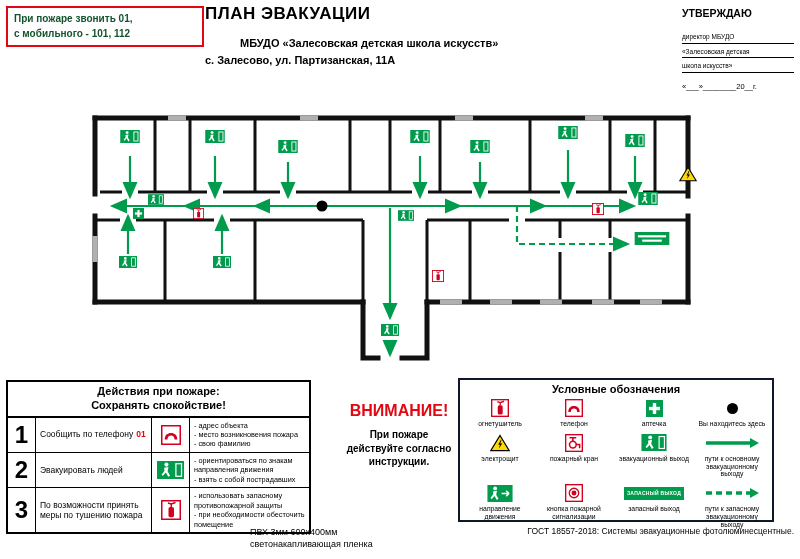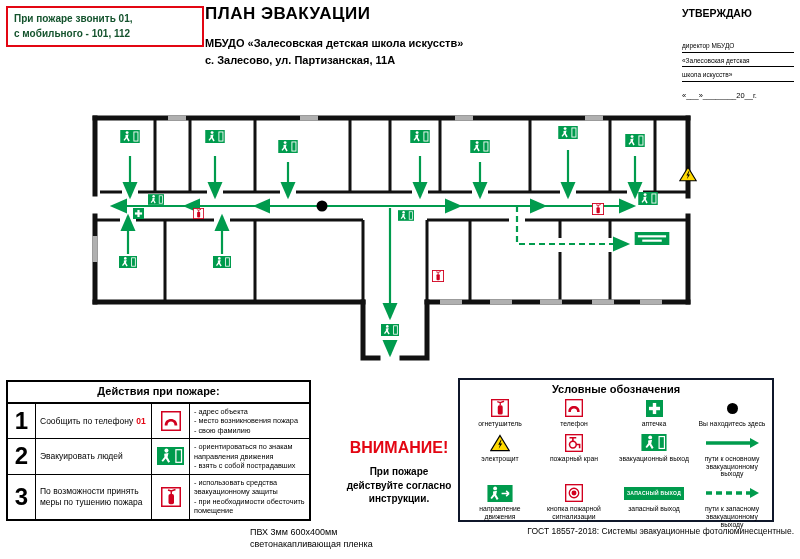--- a/index.html
+++ b/index.html
@@ -5,44 +5,44 @@
   * { margin:0; padding:0; box-sizing:border-box; }
   html,body { width:800px; height:559px; }
   body { font-family:"Liberation Sans", sans-serif; background:#fff; position:relative; color:#000; }
   .page { position:absolute; inset:0; background:#fff; overflow:hidden; }
 
   
   .emergency-box { position:absolute; left:6px; top:6px; width:198px; border:2px solid #e30613;
     color:#14532d; font-weight:bold; font-size:10px; line-height:1.45; padding:4px 6px; }
   .title-block { position:absolute; left:205px; top:4px; width:390px; text-align:left; }
   .plan-title { font-size:17px; font-weight:bold; letter-spacing:0.5px; }
-  .org { font-size:11px; font-weight:bold; margin-top:13px; }
+  .org { font-size:11px; font-weight:bold; margin-top:13px;padding-left:35px; }
   .address { font-size:11px; font-weight:bold; margin-top:5px; }
   .approve-block { position:absolute; right:6px; top:6px; width:112px; font-size:6.5px; line-height:1.5; }
-  .approve-title { font-size:10.5px; font-weight:bold; margin-bottom:19px; }
+  .approve-title { font-size:10.5px; font-weight:bold; margin-bottom:10px; }
   .approve-line { border-bottom:0.8px solid #000; margin-bottom:3px; padding-bottom:1px; }
   .approve-date { margin-top:8px; font-size:7.5px; }
 
   
   .plan { position:absolute; left:0; top:104px; }
 
   
   .actions { position:absolute; left:6px; top:380px; width:305px; border:2px solid #000; background:#fff; }
   .actions-header { text-align:center; font-size:11px; font-weight:bold; padding:3px 2px; border-bottom:2px solid #000; line-height:1.25; }
   .action-row { display:grid; grid-template-columns:28px 116px 38px 1fr; }
   .action-row + .action-row { border-top:1.5px solid #000; }
   .a-num { font-size:24px; font-weight:bold; display:flex; align-items:center; justify-content:center; border-right:1.5px solid #000; }
   .a-text { font-size:8.5px; padding:3px 4px; display:flex; align-items:center; border-right:1.5px solid #000; line-height:1.25; }
   .a-text .hl { color:#e30613; font-weight:bold; margin-left:3px; }
   .a-icon { display:flex; align-items:center; justify-content:center; border-right:1.5px solid #000; padding:2px; }
   .a-details { font-size:7.3px; padding:3px 4px; white-space:pre-line; line-height:1.3; display:flex; align-items:center; }
 
   
   .attention { position:absolute; left:342px; top:402px; width:114px; text-align:center; }
-  .attention-title { color:#e30613; font-weight:bold; font-size:16px; margin-bottom:8px;margin-top:37px; }
+  .attention-title { color:#e30613; font-weight:bold; font-size:16px; margin-bottom:8px; }
   .attention-body { font-weight:bold; font-size:10px; line-height:1.35; }
 
   
   .legend { position:absolute; left:458px; top:378px; width:316px; height:144px; border:2px solid #0f172a; background:#fff; }
   .legend-title { text-align:center; font-size:11px; font-weight:bold; padding:3px 0 2px; }
   .legend-grid { display:grid; grid-template-columns:72px 76px 84px 1fr; padding:1px 4px 4px; row-gap:5px; }
   .leg-item { display:flex; flex-direction:column; align-items:center; text-align:center; font-size:6.8px; line-height:1.15; }
   .leg-icon { height:20px; display:flex; align-items:center; justify-content:center; margin-bottom:2px; }
   .dot { width:11px; height:11px; background:#000; border-radius:50%; display:inline-block; }
   .esign { display:inline-block; background:#009b4d; color:#fff; font-size:5px; font-weight:bold; padding:4px 3px; line-height:1; letter-spacing:0.3px; }
@@ -202,20 +202,21 @@
     <use href="#sym-esign" x="634" y="128" width="36" height="13"></use>
 
     <use href="#sym-exit" x="381" y="220" width="18" height="12"></use>
 
     <use href="#sym-elec" x="679" y="62" width="18" height="16"></use>
   </svg>
 
   <div class="actions">
     <div class="actions-header">
       <div>Действия при пожаре:</div>
+      <div>Сохранять спокойствие!</div>
     </div>
     <div class="action-row">
       <div class="a-num">1</div>
       <div class="a-text">
           <span>Сообщить по телефону</span>
           <span class="hl">01</span>
         </div>
       <div class="a-icon">
           <svg width="20" height="20" viewBox="0 0 16 16">
             <use href="#sym-phone"></use>
@@ -243,21 +244,21 @@
       <div class="a-num">3</div>
       <div class="a-text">
           <span>По возможности принять меры по тушению пожара</span>
           <span class="hl"></span>
         </div>
       <div class="a-icon">
           <svg width="20" height="20" viewBox="0 0 16 16">
             <use href="#sym-ext"></use>
           </svg>
         </div>
-      <div class="a-details">- использовать средства эвакуационному защиты
+      <div class="a-details">- использовать запасному противопожарной защиты
 - при необходимости обесточить помещение</div>
     </div>
   </div>
 
   <div class="attention">
     <div class="attention-title">ВНИМАНИЕ!</div>
     <div class="attention-body">При пожаре действуйте согласно инструкции.</div>
   </div>
 
   <div class="legend">

